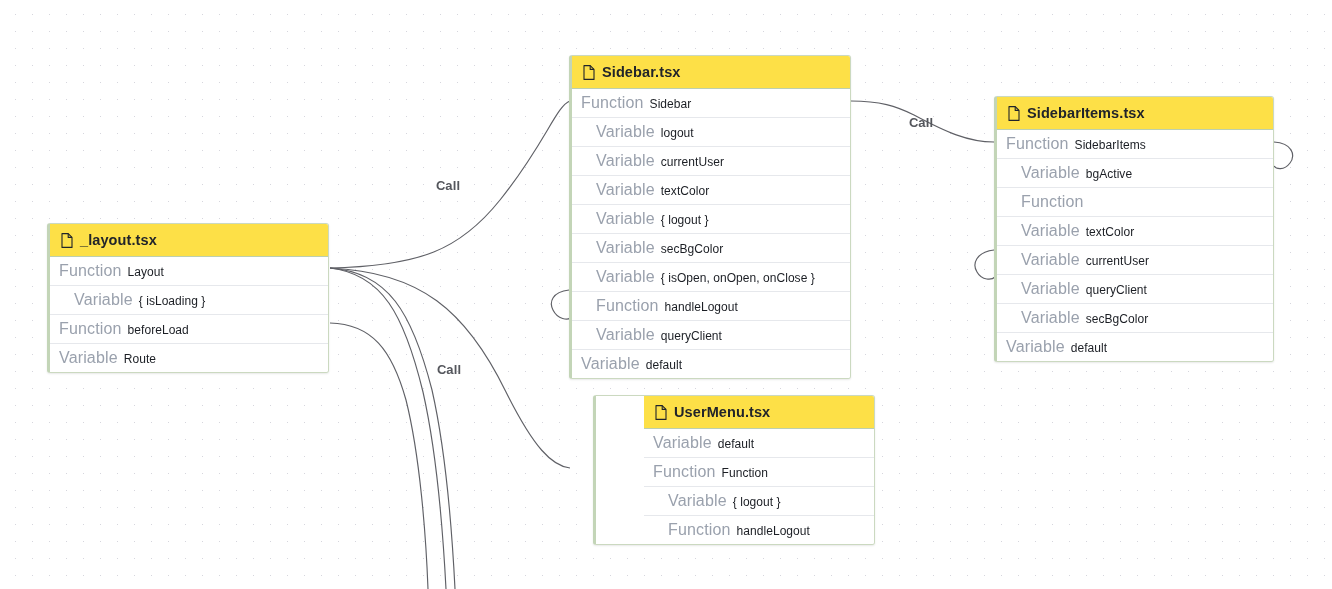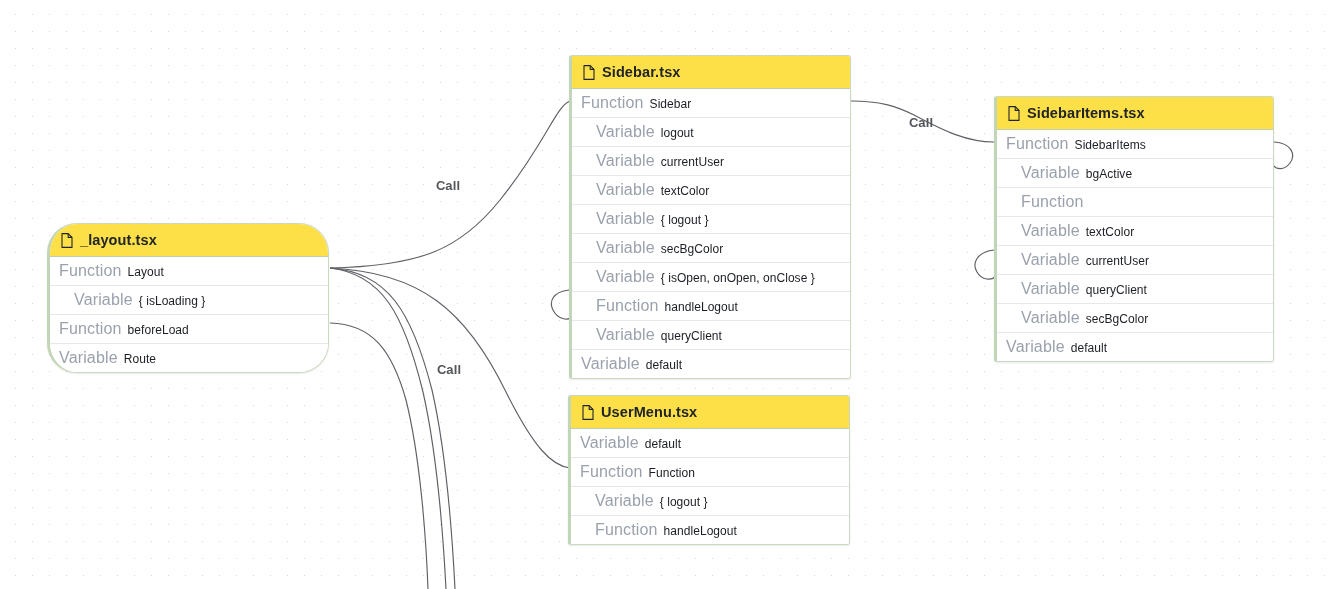--- a/index.html
+++ b/index.html
@@ -117,21 +117,21 @@
       <path class="edge-path" d="M 1274 142 C 1292 143 1296 155 1290 163 C 1284 171 1276 169 1274 166"></path>
     </svg>
 
   <div id="edge-labels">
       <div class="edge-label" style="left: 448px; top: 185px;">Call</div>
       <div class="edge-label" style="left: 449px; top: 369px;">Call</div>
       <div class="edge-label" style="left: 921px; top: 122px;">Call</div>
     </div>
 
   <div id="nodes">
-      <div class="node" style="left: 47px; top: 223px; width: 282px; border-radius: 30px;">
+      <div class="node" style="left: 47px; top: 223px; width: 282px;">
         <div class="node-header">
           <svg class="file-icon" viewBox="0 0 12 15">
             <path d="M1 0.6 h6.2 L11 4.4 V14.4 H1 Z" fill="none" stroke="#20242a" stroke-width="1.1" stroke-linejoin="round"></path>
             <path d="M7.2 0.6 V4.4 H11" fill="none" stroke="#20242a" stroke-width="1.1" stroke-linejoin="round"></path>
           </svg>
           <span class="node-title">_layout.tsx</span>
         </div>
         <div class="node-rows">
           <div class="row">
             <span class="row-kind">Function</span>
@@ -238,21 +238,21 @@
           <div class="row indent">
             <span class="row-kind">Variable</span>
             <span class="row-name">secBgColor</span>
           </div>
           <div class="row">
             <span class="row-kind">Variable</span>
             <span class="row-name">default</span>
           </div>
         </div>
       </div>
-      <div class="node" style="left: 568px; top: 395px; width: 282px;">
+      <div class="node" style="left: 593px; top: 395px; width: 282px; padding-left: 48px;">
         <div class="node-header">
           <svg class="file-icon" viewBox="0 0 12 15">
             <path d="M1 0.6 h6.2 L11 4.4 V14.4 H1 Z" fill="none" stroke="#20242a" stroke-width="1.1" stroke-linejoin="round"></path>
             <path d="M7.2 0.6 V4.4 H11" fill="none" stroke="#20242a" stroke-width="1.1" stroke-linejoin="round"></path>
           </svg>
           <span class="node-title">UserMenu.tsx</span>
         </div>
         <div class="node-rows">
           <div class="row">
             <span class="row-kind">Variable</span>

